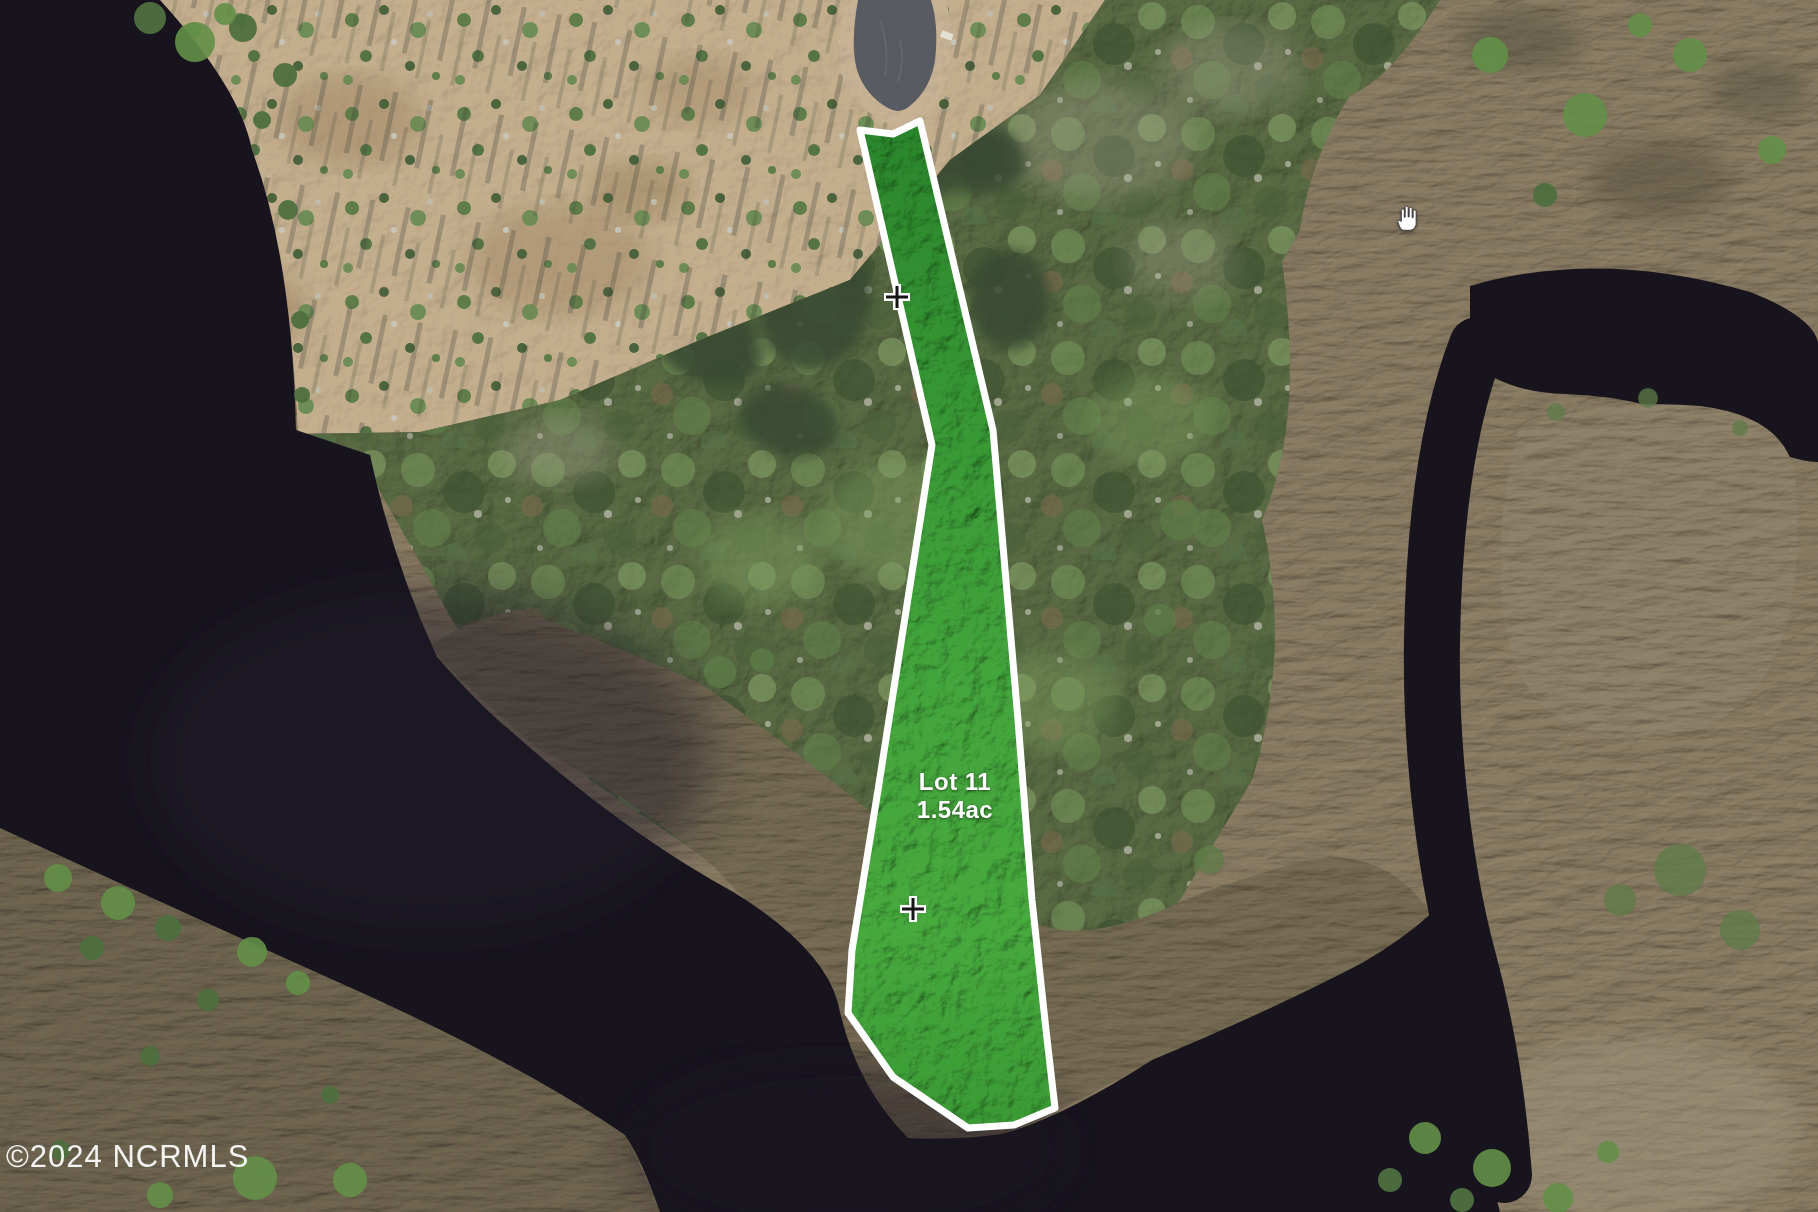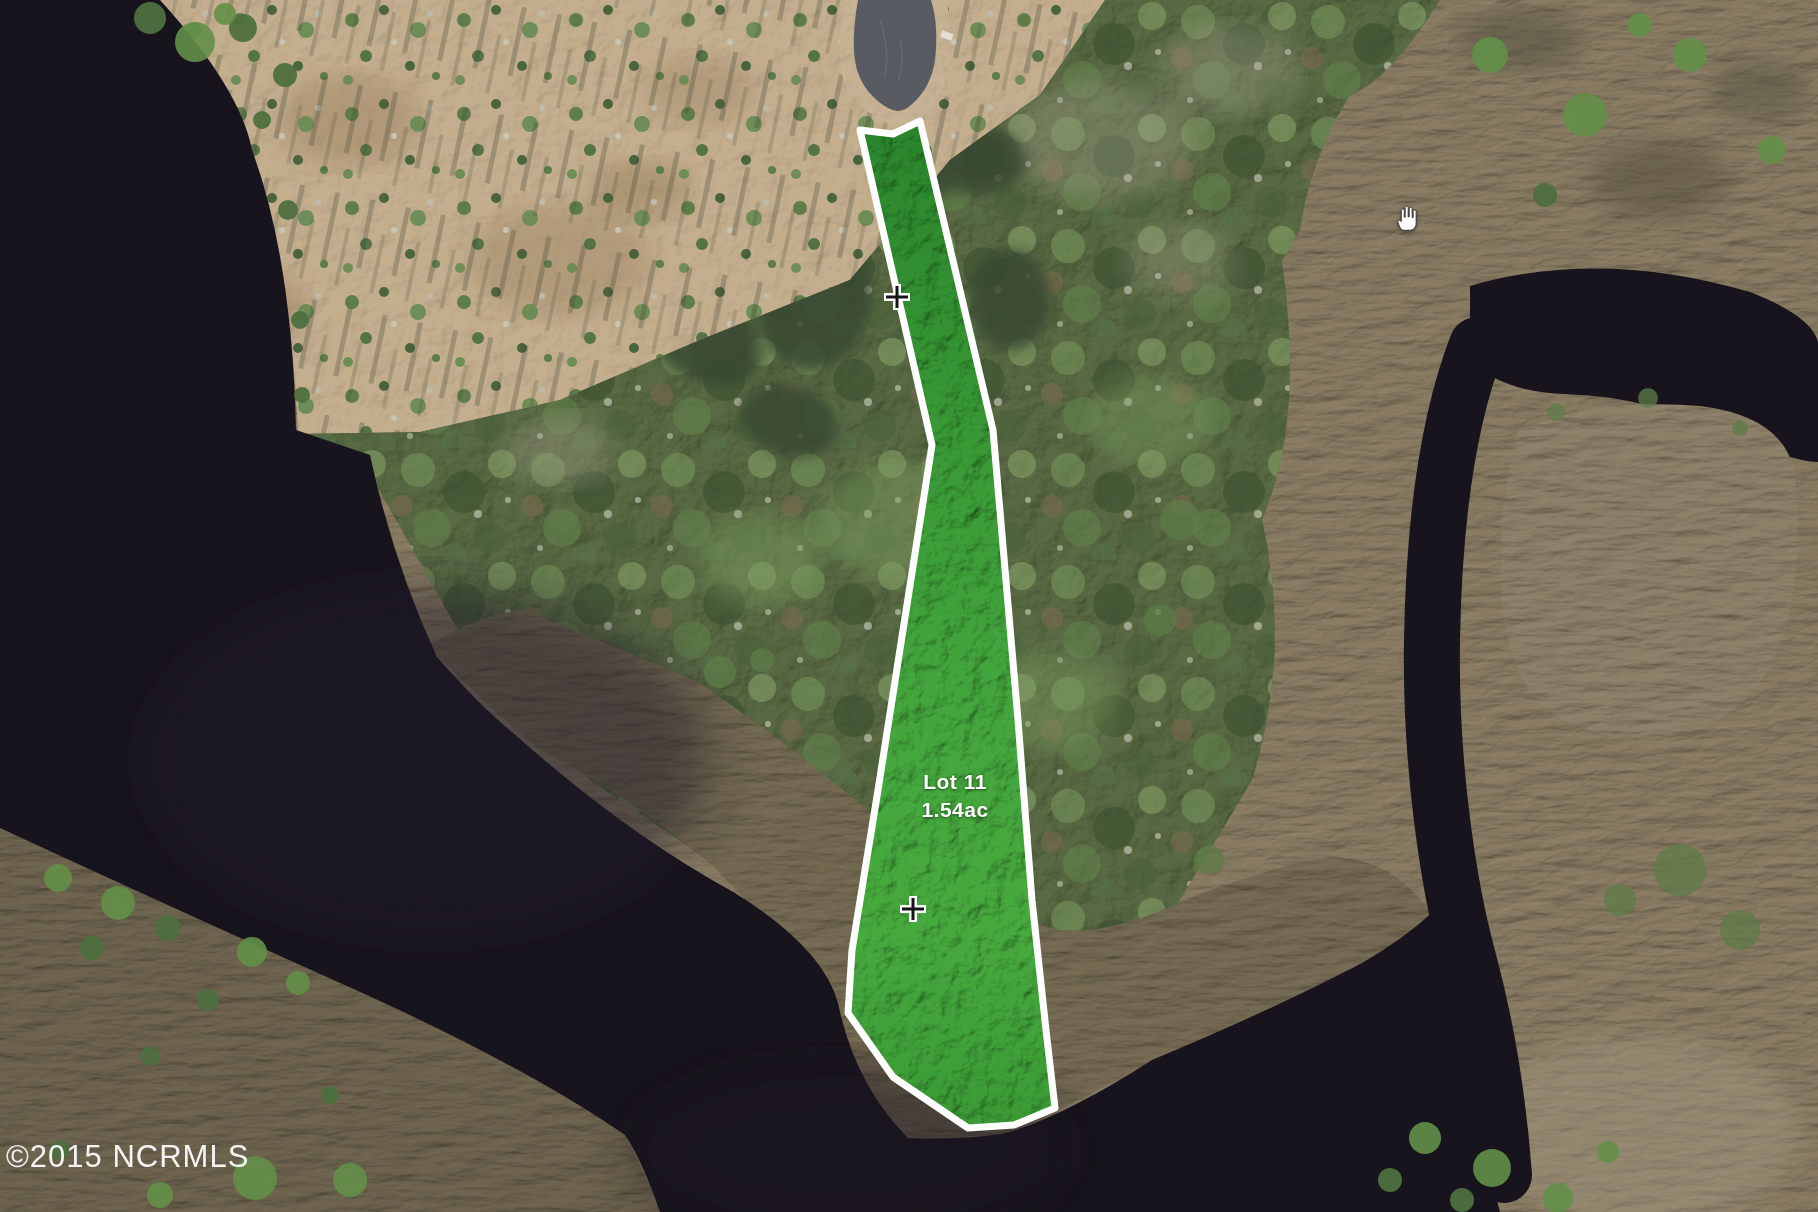--- a/index.html
+++ b/index.html
@@ -3,21 +3,21 @@
 <meta charset="utf-8">
 <style>
   html,body{margin:0;padding:0;background:#000;}
   .stage{
     position:relative;width:1818px;height:1212px;overflow:hidden;
     background:#17141d;font-family:"Liberation Sans",sans-serif;
   }
   .stage svg.aerial{position:absolute;left:0;top:0;display:block;}
   .lot-label{
     position:absolute;left:884px;top:768px;width:142px;text-align:center;
-    color:#fff;font-weight:bold;font-size:21px;line-height:28px;
+    color:#fff;font-weight:bold;font-size:24px;line-height:28px;
     text-shadow:0 1px 3px rgba(0,0,0,.55);letter-spacing:.5px;
   }
   .watermark{
     position:absolute;left:6px;top:1139px;font-size:31px;
     color:rgba(255,255,255,.93);letter-spacing:1px;font-weight:400;
   }
   .cursor{
     position:absolute;width:22px;height:28px;
     filter:drop-shadow(0 1px 1.5px rgba(0,0,0,.55));
   }
@@ -265,19 +265,19 @@
     <rect x="-11" y="-1.5" width="22" height="3" fill="#151515"></rect>
     <rect x="-1.5" y="-11" width="3" height="22" fill="#151515"></rect>
   </g>
 </svg>
 
 <div class="lot-label">
   <div>Lot 11</div>
   <div>1.54ac</div>
 </div>
 
-<div class="watermark">©2015 NCRMLS</div>
+<div class="watermark">©2024 NCRMLS</div>
 
 <svg class="cursor" viewBox="0 0 20 26" width="22" height="28" style="left:1396px;top:204px">
   <path d="M6.3,24.4 C4.7,23.6 3.5,22.0 2.8,20.2 L1.5,16.6 C1.2,15.7 2.1,14.9 3.0,15.3 L4.7,16.1 L4.7,6.1 C4.7,5.3 5.3,4.7 6.1,4.7 C6.9,4.7 7.5,5.3 7.5,6.1 L7.5,12.2 L8.3,12.2 L8.3,3.5 C8.3,2.7 8.9,2.1 9.7,2.1 C10.5,2.1 11.1,2.7 11.1,3.5 L11.1,12.0 L12.0,12.0 L12.0,4.5 C12.0,3.7 12.6,3.1 13.4,3.1 C14.2,3.1 14.8,3.7 14.8,4.5 L14.8,12.6 L15.7,12.6 L15.7,7.0 C15.7,6.2 16.3,5.6 17.1,5.6 C17.9,5.6 18.5,6.2 18.5,7.0 L18.5,17.8 C18.5,21.4 15.9,24.4 12.4,24.4 Z" fill="#ffffff" stroke="#3a3a3a" stroke-width="0.9" stroke-linejoin="round"></path>
 </svg>
 
 </div>
 
 </body></html>

